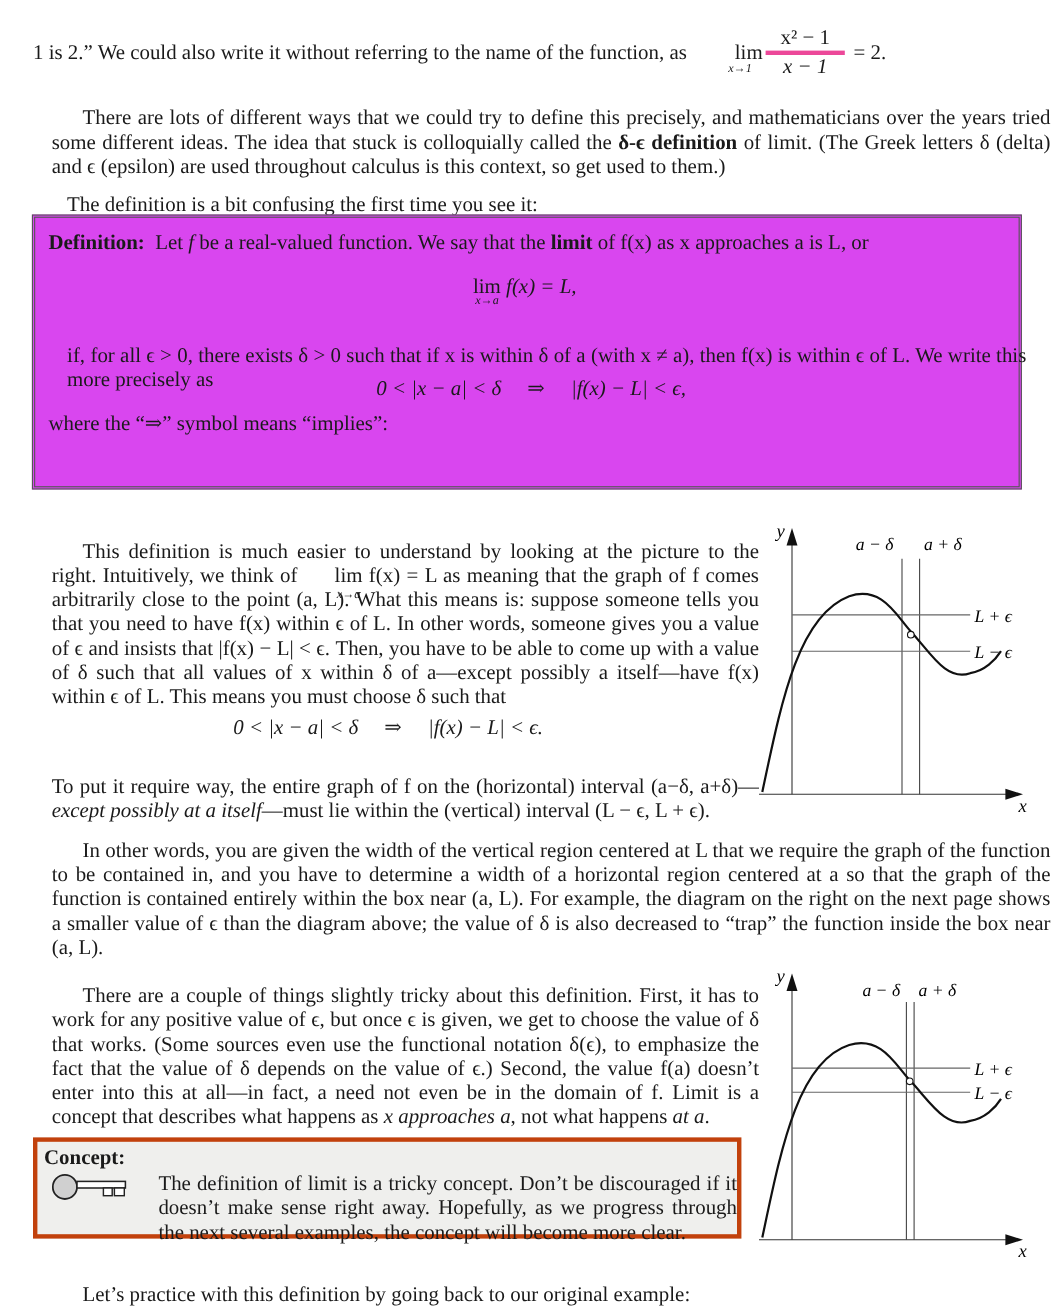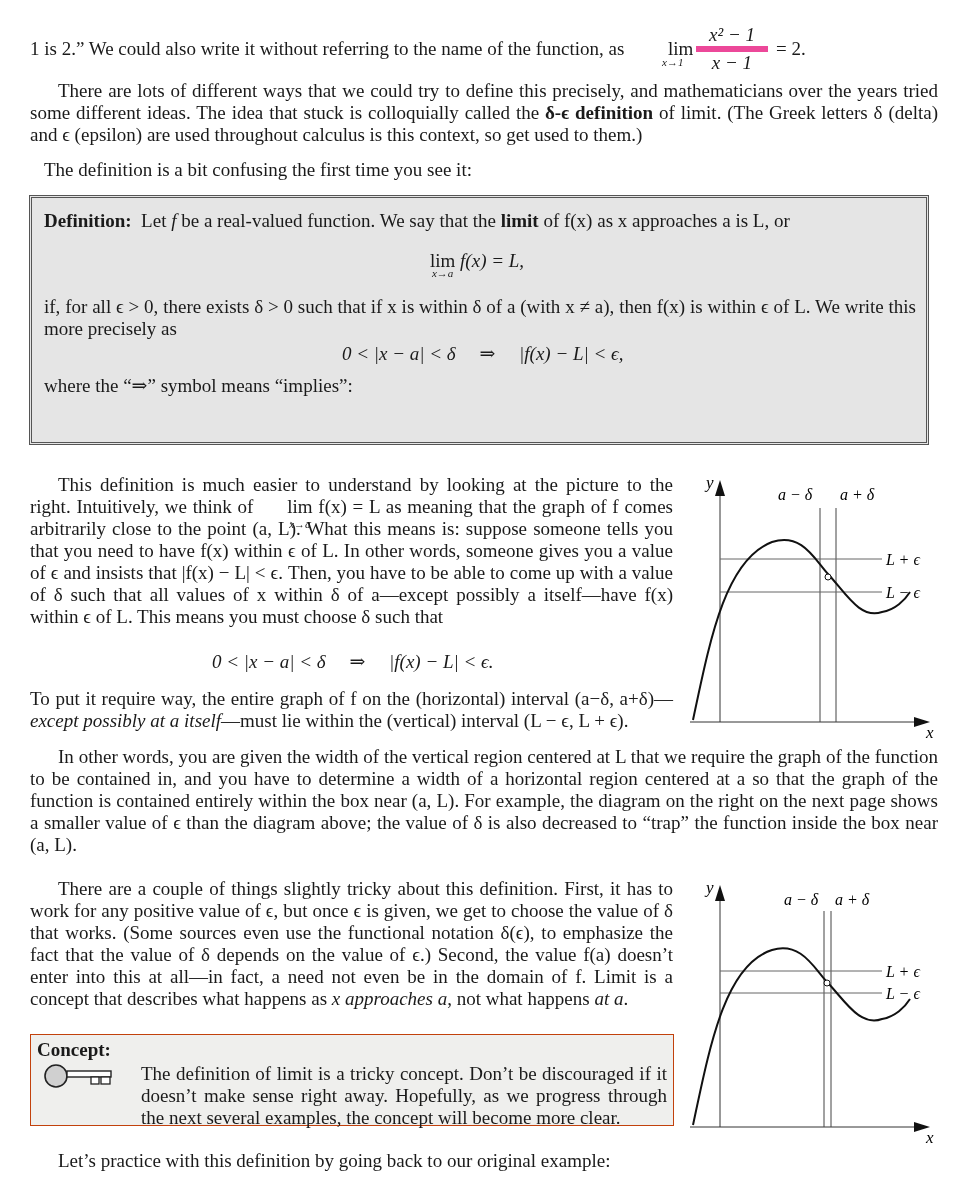--- a/index.html
+++ b/index.html
@@ -1,40 +1,40 @@
 <!DOCTYPE html>
 <html><head>
 <meta charset="utf-8">
 <style>
   html, body { margin: 0; padding: 0; background: #ffffff; }
   body { width: 960px; height: 1195px; position: relative; overflow: hidden;
          font-family: "Liberation Serif", "DejaVu Serif", serif; color: #1a1a1a; font-size: 19px; }
   .abs { position: absolute; }
-  p { margin: 0; line-height: 22px; text-align: justify; }
+  p { margin: 17px; line-height: 22px; text-align: justify; }
   .indent { text-indent: 28px; }
   i, .m { font-style: italic; }
   .lim { display: inline-block; position: relative; text-align: center; vertical-align: baseline; }
   .lim .sub { position: absolute; left: 0; right: 0; top: 17px; font-size: 11px; font-style: italic; white-space: nowrap; }
   .defbox { position: absolute; left: 29px; top: 195px; width: 900px; height: 250px;
-            border: 3px double #555; background: #e5e5e5; box-sizing: border-box; }
+            border: 3px double #555; background: #d946ef; box-sizing: border-box; }
   .conbox { position: absolute; left: 30px; top: 1034px; width: 644px; height: 92px;
-            border: 1px solid #c2410c; background: #efefed; box-sizing: border-box; }
+            border: 4px solid #c2410c; background: #efefed; box-sizing: border-box; }
   .conbox .label { position: absolute; left: 6px; top: 4px; font-weight: bold; }
   .conbox .text { position: absolute; left: 110px; top: 4px; width: 526px; line-height: 22px; text-align: justify; margin-top: 24px; }
   svg text { font-family: "Liberation Serif", "DejaVu Serif", serif; font-style: italic; }
 </style>
 </head>
 <body>
 
 <div class="abs" style="left:30px; top:24px; width:900px; height:48px;">
   <span class="abs" style="left:0; top:14px; white-space:nowrap;">1 is 2.” We could also write it without referring to the name of the function, as</span>
   <span class="abs" style="left:638px; top:14px;">lim</span>
   <span class="abs" style="left:632px; top:32px; font-size:11px; font-style:italic;">x→1</span>
   <span class="abs" style="left:666px; top:0px; text-align:center; width:72px;">
-    <span style="display:block; font-style:italic; line-height:22px; border-bottom:6px solid #ec4899;">x² − 1</span>
+    <span style="display:block; line-height:22px; border-bottom:4px solid #ec4899;">x² − 1</span>
     <span style="display:block; font-style:italic; line-height:22px;">x − 1</span>
   </span>
   <span class="abs" style="left:746px; top:14px;">= 2.</span>
 </div>
 
 <p class="abs indent" style="left:30px; top:80px; width:908px;">
   <span>There are lots of different ways that we could try to define this precisely, and mathematicians over the years tried some different ideas. The idea that stuck is colloquially called the </span><b>δ-ϵ definition</b><span> of limit. (The Greek letters δ (delta) and ϵ (epsilon) are used throughout calculus is this context, so get used to them.)</span>
 </p>
 
 <p class="abs indent" style="left:16px; top:159px; width:908px;">The definition is a bit confusing the first time you see it:</p>

